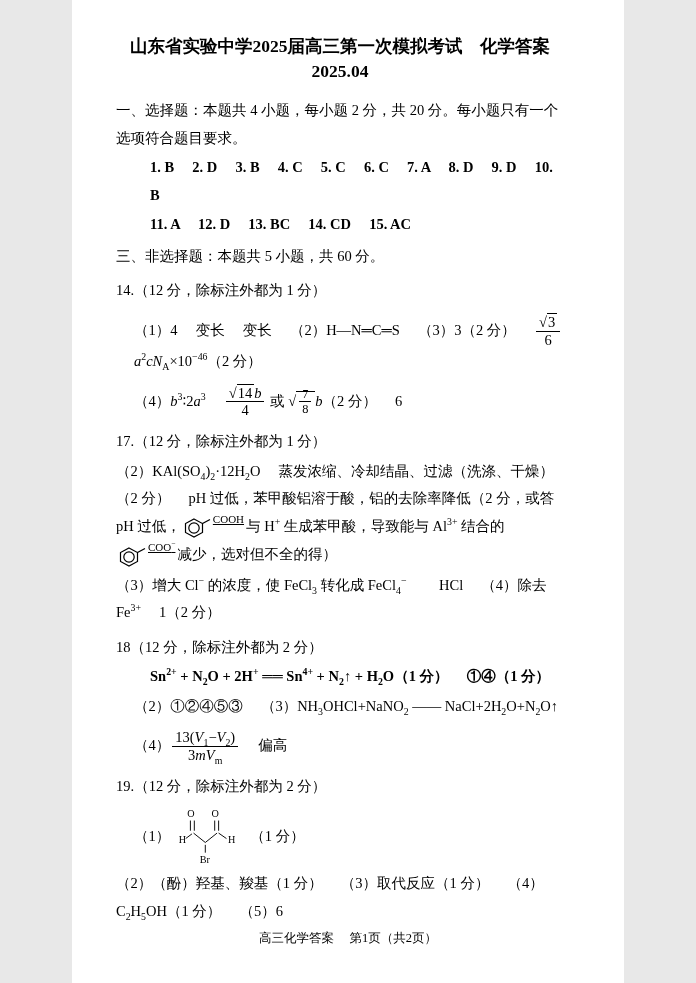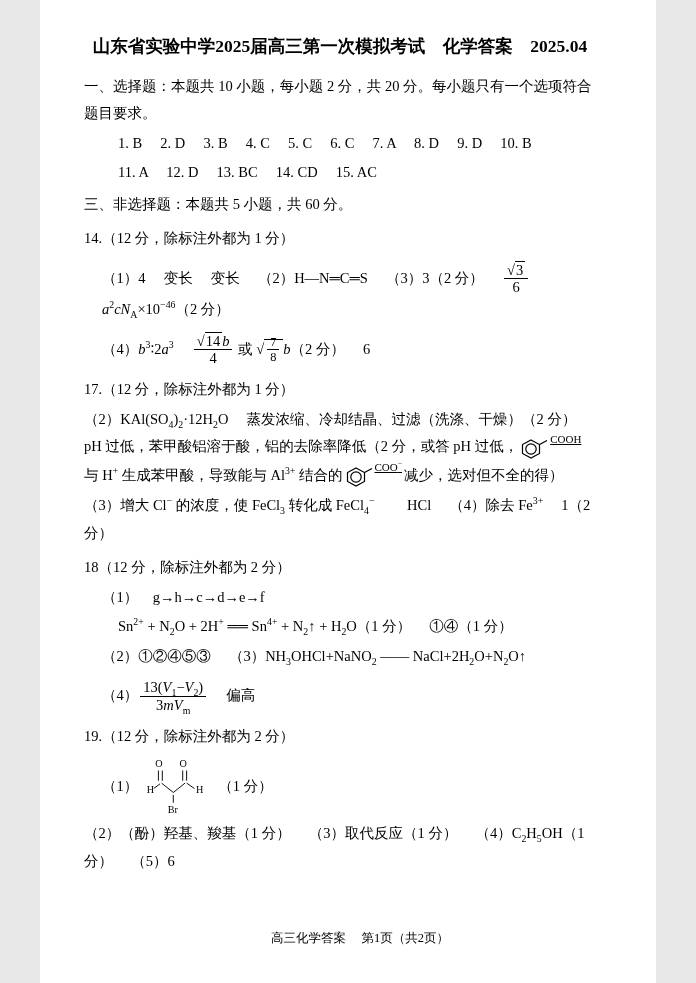--- a/index.html
+++ b/index.html
@@ -1,72 +1,72 @@
 <!DOCTYPE html>
 <html><head>
 <meta charset="utf-8">
 <style>
   html,body{margin:0;padding:0;background:#e8e8e8;}
   .page{
     position:relative;
-    width:616px;height:983px;
+    width:552px;height:983px;
     margin:0 auto;
     background:#ffffff;
     box-sizing:border-box;
     padding:34px 60px 0 44px;
     font-family:"Liberation Serif","DejaVu Serif",serif;
     color:#000;
     font-size:14.5px;
     line-height:1.9;
     overflow:hidden;
   }
   .title{
     font-size:17.5px;
     font-weight:bold;
     text-align:center;
     margin:0 0 14px 0;
     line-height:1.4;
   }
   p{margin:2px 0;}
   .sec-header{margin-top:4px;}
   .ind1{padding-left:18px;}
-  .ind2{padding-left:34px;}
+  .ind2{padding-left:34px;font-weight:bold;}
   .q-header{margin-top:7px;}
   .mathline{margin:9px 0;}
   sup,sub{font-size:0.68em;line-height:0;}
   i{font-style:italic;}
   
   .frac{display:inline-block;vertical-align:middle;text-align:center;line-height:1.15;margin:0 2px;}
   .frac>.num{display:block;border-bottom:1px solid #000;padding:0 3px;}
   .frac>.den{display:block;padding:0 3px;}
   .frac.fs{font-size:0.85em;}
   
   .sqrt{white-space:nowrap;}
   .sqrt>.rad{border-top:1px solid #000;padding:0 2px 0 1px;}
   
   .benzene{white-space:nowrap;display:inline-block;vertical-align:middle;margin:0 2px;}
   .benzene svg{vertical-align:middle;}
   .attach{position:relative;top:-9px;font-size:11px;margin-left:0px;text-decoration:underline;}
   
   .structline{display:flex;align-items:center;gap:8px;margin:8px 0 4px 0;}
   .footer{
-    position:absolute;left:12px;bottom:32px;width:100%;
+    position:absolute;left:0;bottom:32px;width:100%;
     text-align:center;font-size:12.5px;color:#000;
   }
   svg line, svg polygon, svg circle{stroke:#000;stroke-width:1.2;fill:none;}
   svg text{fill:#000;font-family:"Liberation Serif","DejaVu Serif",serif;font-size:13px;}
 </style>
 </head>
 <body>
 
 <div class="page">
 
   <h1 class="title">山东省实验中学2025届高三第一次模拟考试　化学答案　2025.04</h1>
 
-  <p class="sec-header">一、选择题：本题共 10 小题，每小题 2 分，共 20 分。每小题只有一个选项符合题目要求。</p>
+  <p class="sec-header">一、选择题：本题共 4 小题，每小题 2 分，共 20 分。每小题只有一个选项符合题目要求。</p>
   <p class="ind2">1. B　 2. D　 3. B　 4. C　 5. C　 6. C　 7. A　 8. D　 9. D　 10. B</p>
 
   <p class="ind2">11. A　 12. D　 13. BC　 14. CD　 15. AC</p>
 
   <p class="sec-header">三、非选择题：本题共 5 小题，共 60 分。</p>
 
   <p class="q-header">14.（12 分，除标注外都为 1 分）</p>
   <p class="ind1 mathline">（1）4　 变长　 变长　 （2）H—N═C═S　 （3）3（2 分）　 <span class="frac"><span class="num"><span class="sqrt">√<span class="rad">3</span></span></span><span class="den">6</span></span><i>a</i><sup>2</sup><i>cN</i><sub>A</sub>×10<sup>−46</sup>（2 分）</p>
   <p class="ind1 mathline">（4）<i>b</i><sup>3</sup>∶2<i>a</i><sup>3</sup>　 <span class="frac"><span class="num"><span class="sqrt">√<span class="rad">14</span></span><i>b</i></span><span class="den">4</span></span> 或 <span class="sqrt">√<span class="rad"><span class="frac fs"><span class="num">7</span><span class="den">8</span></span></span></span><i>b</i>（2 分）　 6</p>
 
@@ -76,21 +76,20 @@
           <circle cx="11" cy="11" r="5.2"></circle>
           <line x1="19.5" y1="6.5" x2="27" y2="2.5"></line>
         </svg><span class="attach">COOH</span></span><span>与 H<sup>+</sup> 生成苯甲酸，导致能与 Al<sup>3+</sup> 结合的</span><span class="benzene"><svg width="30" height="22" viewBox="0 0 30 22">
           <polygon points="11,2 19.5,6.5 19.5,15.5 11,20 2.5,15.5 2.5,6.5"></polygon>
           <circle cx="11" cy="11" r="5.2"></circle>
           <line x1="19.5" y1="6.5" x2="27" y2="2.5"></line>
         </svg><span class="attach">COO<sup>−</sup></span></span><span>减少，选对但不全的得）</span></p>
   <p>（3）增大 Cl<sup>−</sup> 的浓度，使 FeCl<sub>3</sub> 转化成 FeCl<sub>4</sub><sup>−</sup>　　 HCl　 （4）除去 Fe<sup>3+</sup>　 1（2 分）</p>
 
   <p class="q-header">18（12 分，除标注外都为 2 分）</p>
-  <p class="ind1">（1）　g→h→c→d→e→f</p>
   <p class="ind2">Sn<sup>2+</sup> + N<sub>2</sub>O + 2H<sup>+</sup> ══ Sn<sup>4+</sup> + N<sub>2</sub>↑ + H<sub>2</sub>O（1 分）　 ①④（1 分）</p>
   <p class="ind1">（2）①②④⑤③　 （3）NH<sub>3</sub>OHCl+NaNO<sub>2</sub> —— NaCl+2H<sub>2</sub>O+N<sub>2</sub>O↑</p>
   <p class="ind1 mathline">（4）<span class="frac"><span class="num">13(<i>V</i><sub>1</sub>−<i>V</i><sub>2</sub>)</span><span class="den">3<i>mV</i><sub>m</sub></span></span>　 偏高</p>
 
   <p class="q-header">19.（12 分，除标注外都为 2 分）</p>
   <div class="structline ind1">
     <span>（1）</span>
     <svg width="64" height="58" viewBox="0 0 80 74">
       <text x="11" y="12">O</text>
       <line x1="15" y1="16" x2="15" y2="29"></line>

